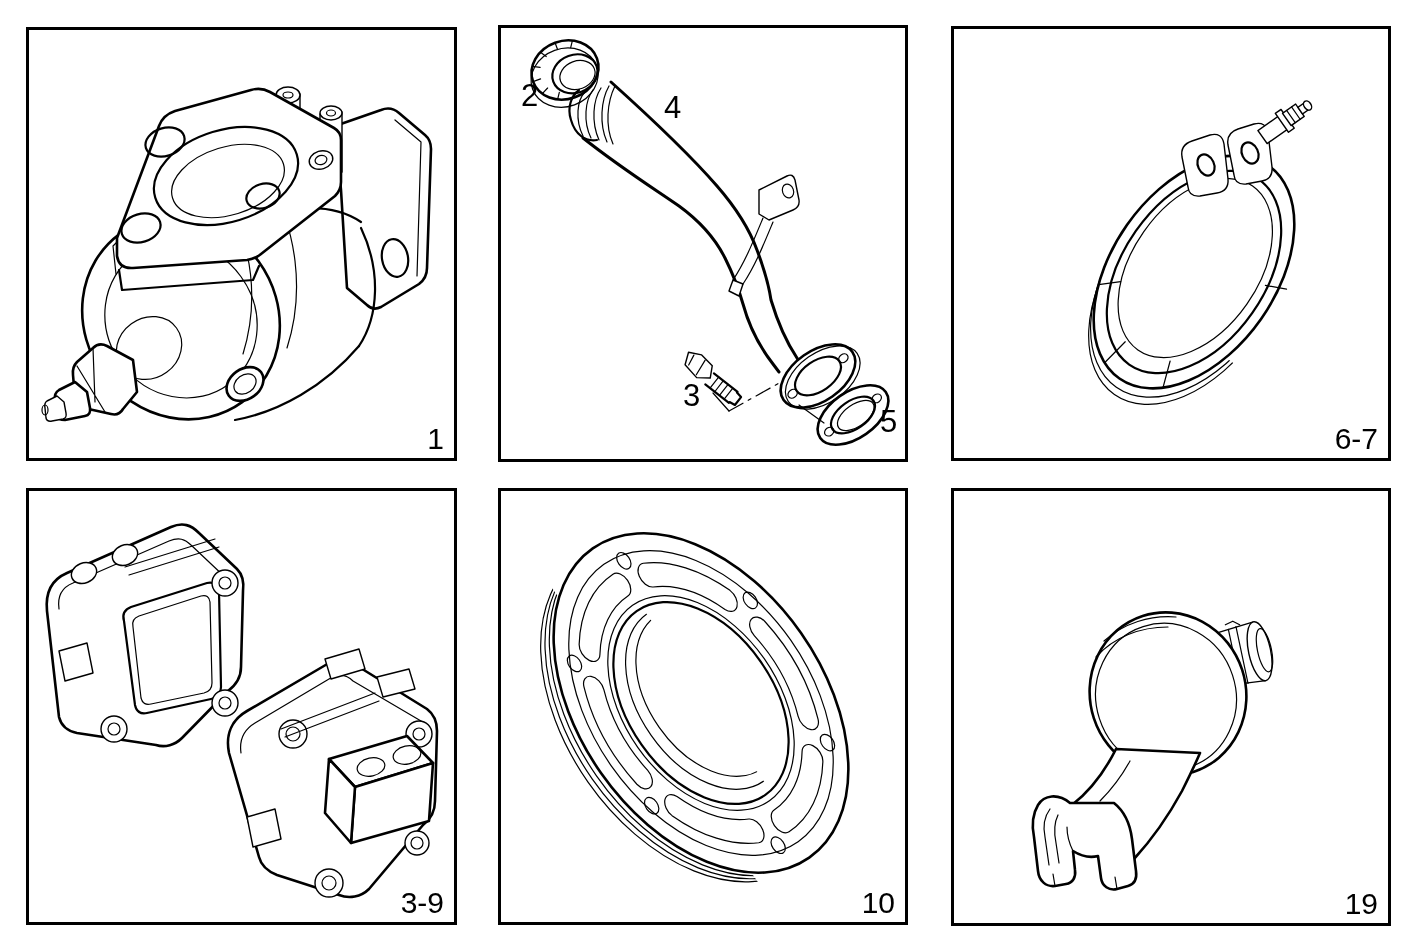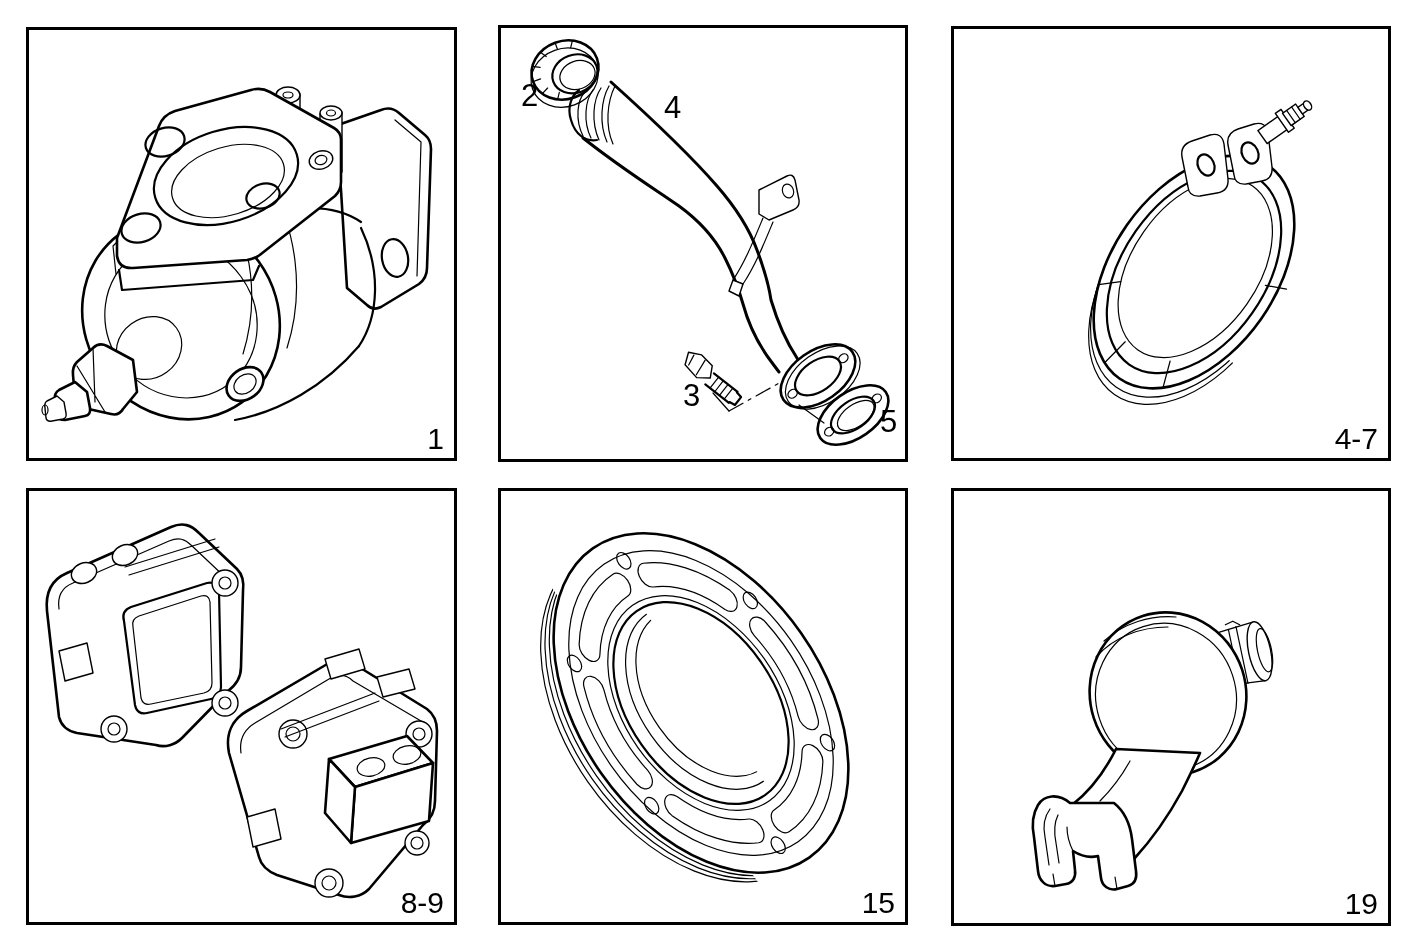--- a/index.html
+++ b/index.html
@@ -152,21 +152,21 @@
       <ellipse class="ln" cx="296" cy="124" rx="8" ry="11" transform="rotate(-25 296 124)"></ellipse>
       <g transform="rotate(-35 320 100)">
         <path class="wfl" d="M306,92 L332,92 L332,108 L306,108 Z"></path>
         <path class="wfl" d="M330,88 L337,88 L337,111 L330,111 Z"></path>
         <path class="wfl" d="M336,92 L352,92 L352,107 L336,107 Z"></path>
         <path class="tn" d="M341,92 L341,107 M347,92 L347,107"></path>
         <path class="wfl" d="M352,96 L359,96 L359,104 L352,104 Z"></path>
         <ellipse class="wfl" cx="361" cy="100" rx="3.5" ry="5"></ellipse>
       </g>
     </svg>
-    <span class="corner">4-7</span>
+    <span class="corner">6-7</span>
   </div>
 
   <div class="panel p4">
     <svg viewBox="0 0 425 431">
 
       <path class="wf" d="M18,120 C16,100 24,88 38,82 L142,36 C154,31 162,34 170,42 L208,78 C214,84 215,92 214,100 L212,176 C212,186 207,194 199,200 L153,247 C146,254 136,257 127,254 L48,242 C38,240 32,234 30,226 Z"></path>
       <path class="tn" d="M30,118 C28,104 34,96 44,92 L140,50 C150,46 156,48 162,54 L198,88"></path>
       <ellipse class="wfl" cx="55" cy="82" rx="13" ry="10" transform="rotate(-22 55 82)"></ellipse>
       <ellipse class="wfl" cx="96" cy="64" rx="13" ry="10" transform="rotate(-22 96 64)"></ellipse>
       <path class="ln" d="M95,130 Q92,120 102,116 L178,92 Q188,90 190,100 L192,196 Q192,206 182,208 L118,222 Q108,224 106,214 Z"></path>
@@ -194,21 +194,21 @@
       <ellipse class="tn" cx="388" cy="352" rx="6" ry="6"></ellipse>
       <path class="tn" d="M252,238 L346,202 M256,246 L350,210"></path>
       <path class="wfl" d="M218,326 L246,318 L252,348 L224,356 Z"></path>
 
       <path class="wf" d="M300,268 L378,245 L404,272 L326,296 Z"></path>
       <path class="wf" d="M326,296 L404,272 L400,330 L322,352 Z"></path>
       <path class="wf" d="M300,268 L326,296 L322,352 L296,322 Z"></path>
       <ellipse class="tn" cx="342" cy="276" rx="14" ry="9" transform="rotate(-12 342 276)"></ellipse>
       <ellipse class="tn" cx="378" cy="264" rx="14" ry="9" transform="rotate(-12 378 264)"></ellipse>
     </svg>
-    <span class="corner">8-9</span>
+    <span class="corner">3-9</span>
   </div>
 
   <div class="panel p5">
     <svg viewBox="0 0 404 431">
       <g transform="translate(200,212) rotate(-35)">
         <g transform="scale(0.66,1.02)">
           <clipPath id="rimleft">
               <rect x="-245" y="-200" width="160" height="400"></rect>
             </clipPath>
           <clipPath id="boreleft">
@@ -233,21 +233,21 @@
 
           <circle class="tn" vector-effect="non-scaling-stroke" cx="122.6" cy="102.9" r="9"></circle>
           <circle class="tn" vector-effect="non-scaling-stroke" cx="-27.8" cy="157.6" r="9"></circle>
           <circle class="tn" vector-effect="non-scaling-stroke" cx="-150.4" cy="54.7" r="9"></circle>
           <circle class="tn" vector-effect="non-scaling-stroke" cx="-122.6" cy="-102.9" r="9"></circle>
           <circle class="tn" vector-effect="non-scaling-stroke" cx="27.8" cy="-157.6" r="9"></circle>
           <circle class="tn" vector-effect="non-scaling-stroke" cx="150.4" cy="-54.7" r="9"></circle>
         </g>
       </g>
     </svg>
-    <span class="corner">15</span>
+    <span class="corner">10</span>
   </div>
 
   <div class="panel p6">
     <svg viewBox="0 0 434 432">
 
       <g transform="translate(288,164) rotate(-12)">
         <path class="wfl" d="M-30,-26 L18,-30 L18,30 L-30,26 Z"></path>
         <ellipse class="wfl" cx="18" cy="0" rx="11" ry="30"></ellipse>
         <ellipse class="tn" cx="23" cy="0" rx="7" ry="22"></ellipse>
         <path class="tn" d="M-8,-28 L-8,28 M0,-29 L0,29"></path>

